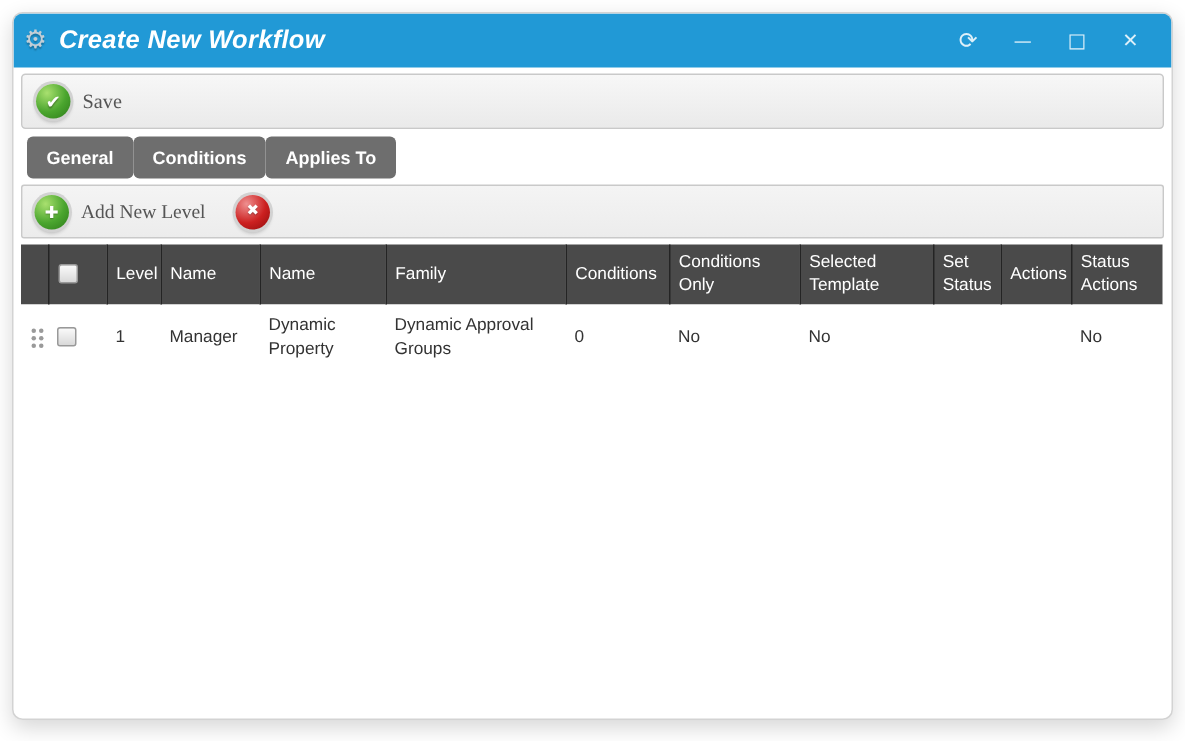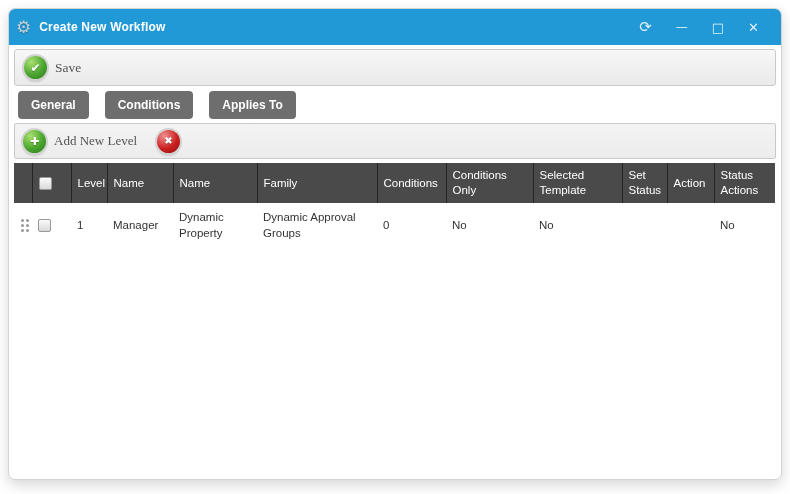--- a/index.html
+++ b/index.html
@@ -14,40 +14,40 @@
   html,body{width:790px;height:494px;overflow:hidden;background:#ffffff;
     font-family:"Liberation Sans","DejaVu Sans",sans-serif;}
   .window{position:absolute;left:8px;top:8px;width:774px;height:472px;
     background:#ffffff;border:1px solid #d3d3d3;border-radius:7px;
     box-shadow:0 5px 14px rgba(0,0,0,0.16);overflow:hidden;}
   
   .titlebar{height:36px;background:var(--titlebar);display:flex;align-items:center;
     padding:0 22px 0 7px;color:#fff;}
   .app-icon{font-size:17px;color:#c3ced6;text-shadow:0 1px 1px rgba(0,0,0,.25);
     margin-right:8px;line-height:1;font-family:"DejaVu Sans",sans-serif;}
-  .title{font-size:12px;font-weight:bold;letter-spacing:.2px;}
+  .title{font-size:17px;font-weight:bold;letter-spacing:.2px;font-style:italic;}
   .win-controls{margin-left:auto;display:flex;align-items:center;gap:24px;}
   .win-btn{color:rgba(255,255,255,.85);font-size:13px;line-height:1;cursor:default;
     font-family:"DejaVu Sans",sans-serif;}
   .win-btn.refresh{font-size:15px;}
   .win-btn.minimize{font-size:12px;}
   
   .savebar{margin:4px 5px 0 5px;height:37px;border:1px solid #c9c9c9;border-radius:3px;
     background:linear-gradient(#f7f7f7,#eaeaea);display:flex;align-items:center;
     padding-left:9px;}
   .tool-btn{display:flex;align-items:center;gap:8px;cursor:default;}
   .tool-label{font-size:13.5px;color:#555;font-family:Liberation Serif, serif;}
   .sphere{width:23px;height:23px;border-radius:50%;display:flex;align-items:center;
     justify-content:center;color:#fff;font-family:"DejaVu Sans",sans-serif;
     box-shadow:0 0 0 2px #d2d2d2,0 2px 3px rgba(0,0,0,.3);}
   .sphere.green{background:radial-gradient(circle at 32% 26%,#a9e06f,#4aa52e 55%,#2c7b19);}
   .sphere.red{background:radial-gradient(circle at 32% 26%,#ef9090,#cc2020 55%,#8e0d0d);}
   .sphere .glyph{font-size:12px;font-weight:bold;line-height:1;text-shadow:0 1px 1px rgba(0,0,0,.3);}
   
-  .tabs{display:flex;gap:16px;margin:5px 12px 0 9px;}
+  .tabs{display:flex;gap:0;margin:5px 12px 0 9px;}
   .tab{background:var(--tab-inactive);color:#fff;font-size:12px;font-weight:bold;
     padding:7px 13px 7px 13px;border-radius:4px;cursor:default;white-space:nowrap;}
   .tab.active{background:var(--tab-active);}
   
   .gridbar{margin:4px 5px 0 5px;height:36px;border:1px solid #c9c9c9;border-radius:2px;
     background:linear-gradient(#f4f4f4,#ececec);display:flex;align-items:center;
     gap:20px;padding-left:8px;}
   .gridbar .tool-label{font-size:13px;}
   .gridbar .remove .tool-label{color:#777;}
   
@@ -133,21 +133,21 @@
           <input type="checkbox" class="chk" style="">
         </th>
         <th>Level</th>
         <th>Name</th>
         <th>Name</th>
         <th>Family</th>
         <th>Conditions</th>
         <th>Conditions Only</th>
         <th>Selected Template</th>
         <th>Set Status</th>
-        <th>Action</th>
+        <th>Actions</th>
         <th>Status Actions</th>
       </tr>
     </thead>
     <tbody>
       <tr>
         <td>
           <span class="drag-handle">
             <i></i>
               <i></i>
               <i></i>

